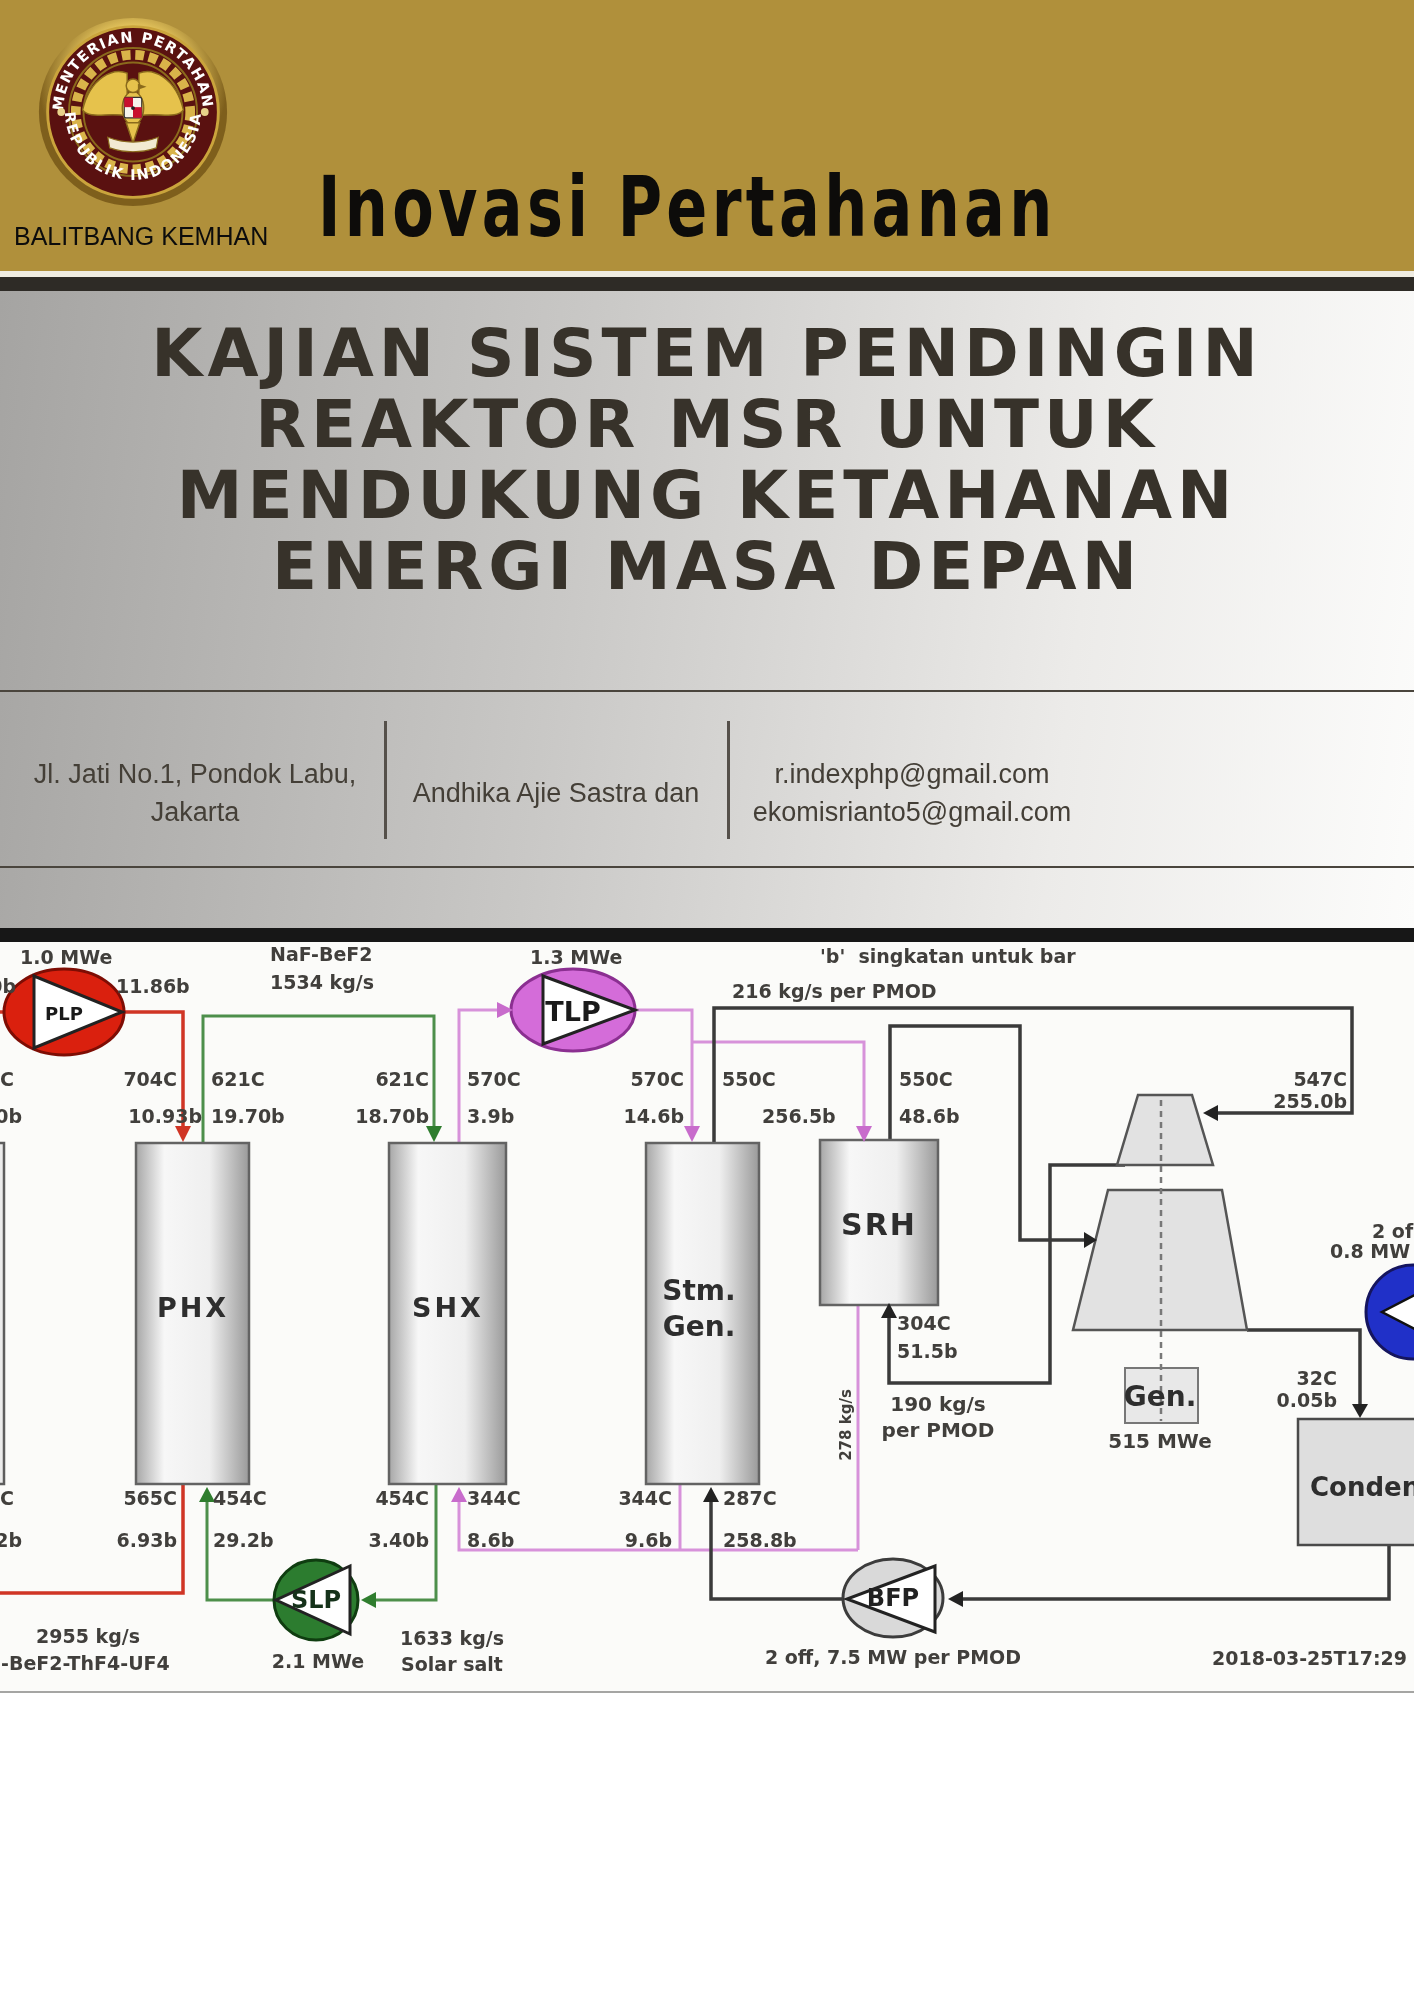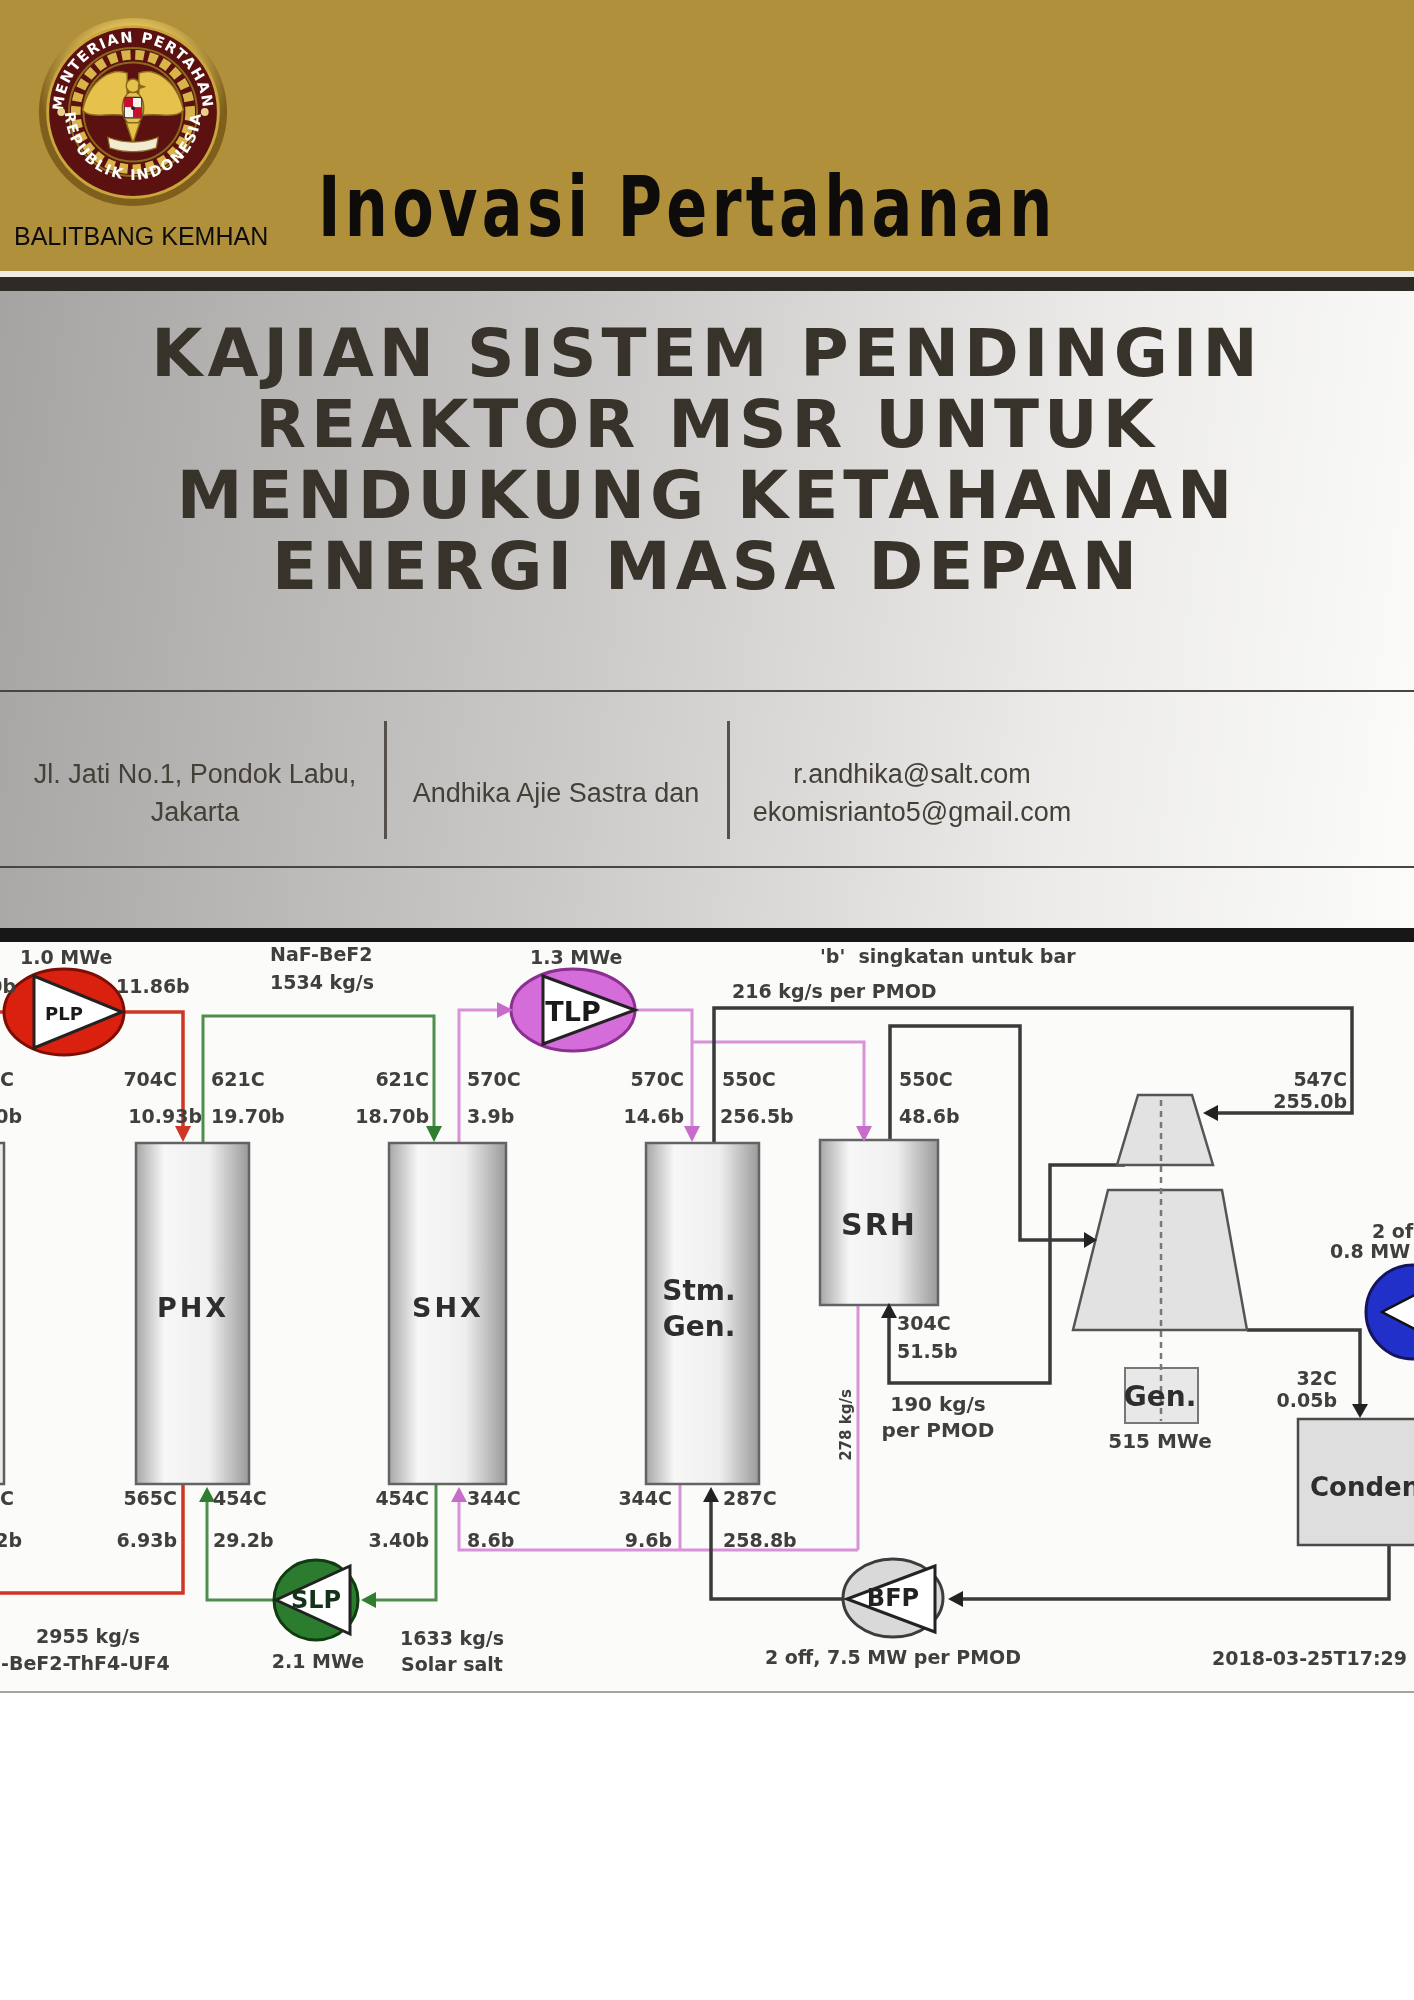--- a/index.html
+++ b/index.html
@@ -105,21 +105,21 @@
     <div class="vdiv" style="left:727px;"></div>
 
     <div class="author-col" style="left:30px;width:330px;">
       <div>Jl. Jati No.1, Pondok Labu,</div>
       <div>Jakarta</div>
     </div>
     <div class="author-col" style="left:400px;width:312px;">
       <div>Andhika Ajie Sastra dan</div>
     </div>
     <div class="author-col" style="left:742px;width:340px;">
-      <div>r.andhika@salt.com</div>
+      <div>r.indexphp@gmail.com</div>
       <div>ekomisrianto5@gmail.com</div>
     </div>
   </div>
 
   <svg class="diagram-svg" viewBox="0 0 1414 2000">
     <defs>
       <linearGradient id="cyl" x1="0" y1="0" x2="1" y2="0">
         <stop offset="0" stop-color="#a7a7a7"></stop>
           <stop offset="0.25" stop-color="#f7f7f7"></stop>
         <stop offset="0.65" stop-color="#efefef"></stop>
@@ -226,21 +226,21 @@
       <div class="dlab" style="left: 170px; top: 1116px; transform: translate(-100%, -50%); margin-left: 32px;">10.93b</div>
       <div class="dlab" style="left: 211px; top: 1079px; transform: translate(0px, -50%);">621C</div>
       <div class="dlab" style="left: 211px; top: 1116px; transform: translate(0px, -50%);">19.70b</div>
       <div class="dlab" style="left: 429px; top: 1079px; transform: translate(-100%, -50%);">621C</div>
       <div class="dlab" style="left: 429px; top: 1116px; transform: translate(-100%, -50%);">18.70b</div>
       <div class="dlab" style="left: 467px; top: 1079px; transform: translate(0px, -50%);">570C</div>
       <div class="dlab" style="left: 467px; top: 1116px; transform: translate(0px, -50%);">3.9b</div>
       <div class="dlab" style="left: 684px; top: 1079px; transform: translate(-100%, -50%);">570C</div>
       <div class="dlab" style="left: 684px; top: 1116px; transform: translate(-100%, -50%);">14.6b</div>
       <div class="dlab" style="left: 722px; top: 1079px; transform: translate(0px, -50%);">550C</div>
-      <div class="dlab" style="left: 720px; top: 1116px; transform: translate(0px, -50%); text-align: right;">256.5b</div>
+      <div class="dlab" style="left: 762px; top: 1116px; transform: translate(0px, -50%); text-align: right;">256.5b</div>
       <div class="dlab" style="left: 899px; top: 1079px; transform: translate(0px, -50%);">550C</div>
       <div class="dlab" style="left: 899px; top: 1116px; transform: translate(0px, -50%);">48.6b</div>
       <div class="dlab" style="left: 1347px; top: 1079px; transform: translate(-100%, -50%);">547C</div>
       <div class="dlab" style="left: 1347px; top: 1101px; transform: translate(-100%, -50%);">255.0b</div>
       <div class="dlab" style="left: 14px; top: 1079px; transform: translate(-100%, -50%);">C</div>
       <div class="dlab" style="left: 22px; top: 1116px; transform: translate(-100%, -50%);">0b</div>
       <div class="dlab" style="left: 193px; top: 1307px; font-size: 27px; color: rgb(46, 46, 46); letter-spacing: 3px; transform: translate(-50%, -50%);">PHX</div>
       <div class="dlab" style="left: 448px; top: 1307px; font-size: 27px; color: rgb(46, 46, 46); letter-spacing: 3px; transform: translate(-50%, -50%);">SHX</div>
       <div class="dlab" style="left: 699px; top: 1290px; font-size: 28px; color: rgb(46, 46, 46); transform: translate(-50%, -50%);">Stm.</div>
       <div class="dlab" style="left: 699px; top: 1326px; font-size: 28px; color: rgb(46, 46, 46); transform: translate(-50%, -50%);">Gen.</div>

